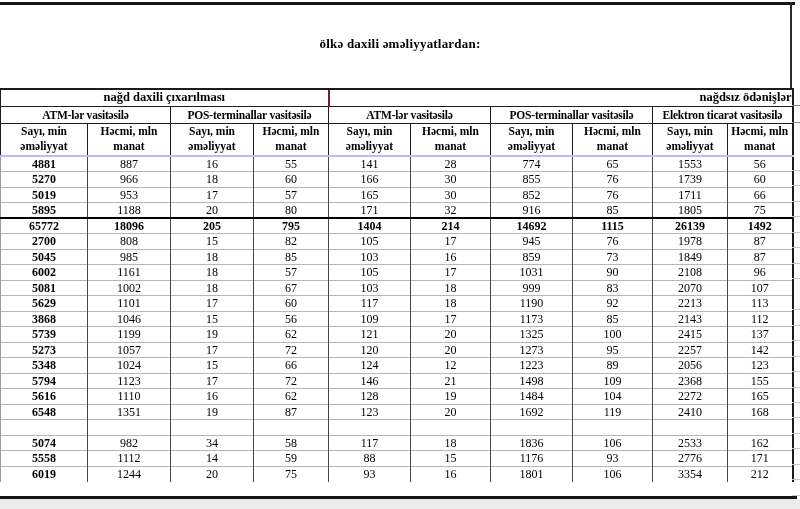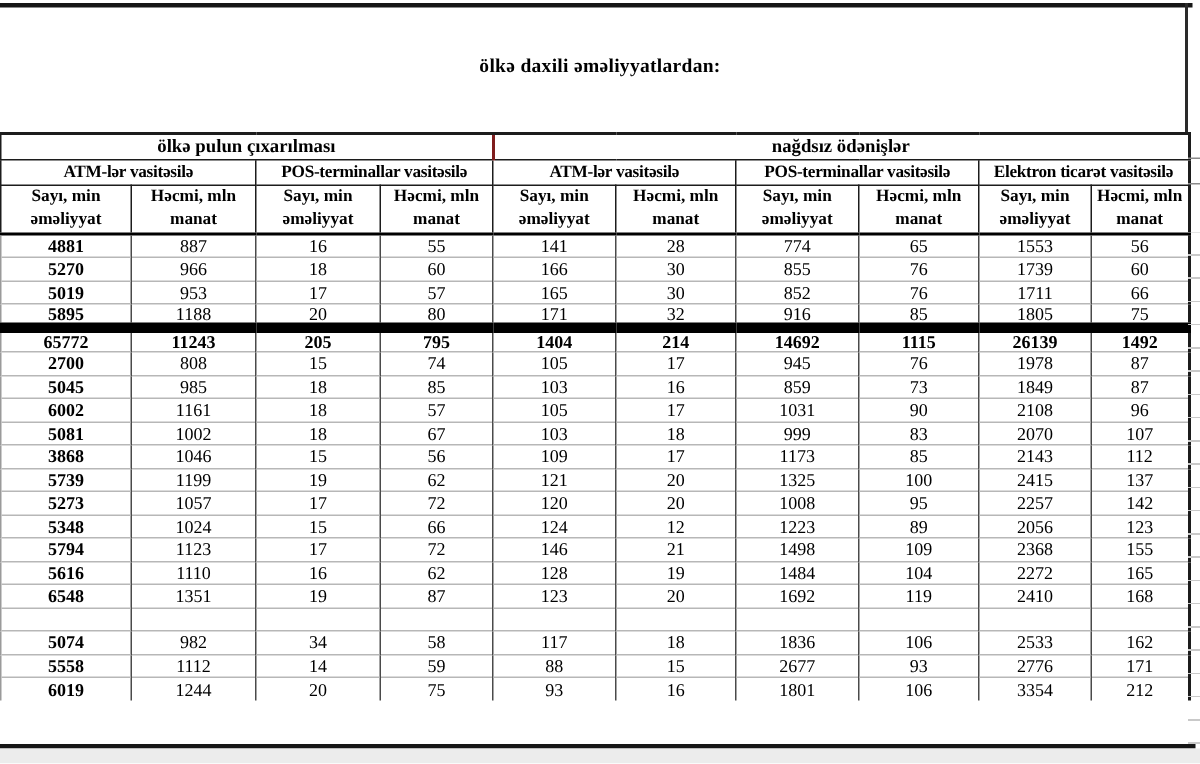--- a/index.html
+++ b/index.html
@@ -12,31 +12,31 @@
 
   .doc-title { position:absolute; left:0; top:36px; width:800px; text-align:center;
                font-weight:bold; font-size:13px; letter-spacing:.2px; }
 
   .tbl-wrap { position:absolute; left:0; top:88px; }
   table { border-collapse:collapse; table-layout:fixed; }
   th, td { text-align:center; vertical-align:middle; overflow:hidden; }
 
   thead th { border:1px solid #1c1c1c; font-weight:bold; background:#fff; }
   tr.group-row th    { height:17px; font-size:12.5px; border-top:2px solid #1c1c1c; }
-  tr.group-row th.grp-sep { border-left:2px solid #7f1d1d; }
+  tr.group-row th.grp-sep { border-left:2px solid #7f1d1d;text-align:right; }
   tr.subgroup-row th { height:17px; font-size:11.5px; letter-spacing:-0.2px; white-space:nowrap; }
   tr.colhead-row th  { height:33px; font-size:11.5px; line-height:1.3; padding:0 2px;
-                       border-bottom:2px solid #000000; }
+                       border-bottom:2px solid #c4b5fd; }
   thead th:last-child, tbody td:last-child { border-right:2px solid #1c1c1c; }
 
   tbody td { height:15.5px; font-size:12px; line-height:1;
              border-left:1px solid #4a4a4a; border-top:1px solid #b7b7b7; }
   tbody td:first-child { border-left:1px solid #9a9a9a;font-weight:bold; }
   tbody tr.bold td { font-weight:bold; }
-  tbody tr.thick-top td { border-top:7px solid #000000; }
+  tbody tr.thick-top td { border-top:2px solid #000000; }
 
   .bottom-rule  { position:absolute; left:0; top:496px; width:797px; height:3px; background:#161616; }
   .footer-strip { position:absolute; left:0; top:499px; width:800px; height:10px; background:#ececec; }
 
   .ghost-grid { position:absolute; left:792px; top:155px; width:8px; height:341px;
                 background:repeating-linear-gradient(to bottom,
                   transparent 0px, transparent 14.5px, #c9c9c9 14.5px, #c9c9c9 15.5px); }
   .ghost-line-1 { position:absolute; left:792px; top:105px; width:8px; height:1px; background:#8a8a8a; }
   .ghost-line-2 { position:absolute; left:792px; top:122px; width:8px; height:1px; background:#8a8a8a; }
 </style>
@@ -59,21 +59,21 @@
         <col style="width:75px">
           <col style="width:82px">
           <col style="width:80px">
         <col style="width:82px">
           <col style="width:80px">
           <col style="width:75px">
         <col style="width:65px">
       </colgroup>
       <thead>
         <tr class="group-row">
-          <th colspan="4">ölkə pulun çıxarılması</th>
+          <th colspan="4">nağd daxili çıxarılması</th>
           <th colspan="6" class="grp-sep">nağdsız ödənişlər</th>
         </tr>
         <tr class="subgroup-row">
           <th colspan="2">ATM-lər vasitəsilə</th>
           <th colspan="2">POS-terminallar vasitəsilə</th>
           <th colspan="2" class="grp-sep">ATM-lər vasitəsilə</th>
           <th colspan="2">POS-terminallar vasitəsilə</th>
           <th colspan="2">Elektron ticarət vasitəsilə</th>
         </tr>
         <tr class="colhead-row">
@@ -133,35 +133,35 @@
             <td>80</td>
             <td>171</td>
             <td>32</td>
             <td>916</td>
             <td>85</td>
             <td>1805</td>
             <td>75</td>
           </tr>
           <tr class="bold thick-top">
             <td>65772</td>
-            <td>11243</td>
+            <td>18096</td>
             <td>205</td>
             <td>795</td>
             <td>1404</td>
             <td>214</td>
             <td>14692</td>
             <td>1115</td>
             <td>26139</td>
             <td>1492</td>
           </tr>
           <tr>
             <td>2700</td>
             <td>808</td>
             <td>15</td>
-            <td>74</td>
+            <td>82</td>
             <td>105</td>
             <td>17</td>
             <td>945</td>
             <td>76</td>
             <td>1978</td>
             <td>87</td>
           </tr>
           <tr>
             <td>5045</td>
             <td>985</td>
@@ -192,20 +192,32 @@
             <td>18</td>
             <td>67</td>
             <td>103</td>
             <td>18</td>
             <td>999</td>
             <td>83</td>
             <td>2070</td>
             <td>107</td>
           </tr>
           <tr>
+            <td>5629</td>
+            <td>1101</td>
+            <td>17</td>
+            <td>60</td>
+            <td>117</td>
+            <td>18</td>
+            <td>1190</td>
+            <td>92</td>
+            <td>2213</td>
+            <td>113</td>
+          </tr>
+          <tr>
             <td>3868</td>
             <td>1046</td>
             <td>15</td>
             <td>56</td>
             <td>109</td>
             <td>17</td>
             <td>1173</td>
             <td>85</td>
             <td>2143</td>
             <td>112</td>
@@ -222,21 +234,21 @@
             <td>2415</td>
             <td>137</td>
           </tr>
           <tr>
             <td>5273</td>
             <td>1057</td>
             <td>17</td>
             <td>72</td>
             <td>120</td>
             <td>20</td>
-            <td>1008</td>
+            <td>1273</td>
             <td>95</td>
             <td>2257</td>
             <td>142</td>
           </tr>
           <tr>
             <td>5348</td>
             <td>1024</td>
             <td>15</td>
             <td>66</td>
             <td>124</td>
@@ -306,21 +318,21 @@
             <td>2533</td>
             <td>162</td>
           </tr>
           <tr>
             <td>5558</td>
             <td>1112</td>
             <td>14</td>
             <td>59</td>
             <td>88</td>
             <td>15</td>
-            <td>2677</td>
+            <td>1176</td>
             <td>93</td>
             <td>2776</td>
             <td>171</td>
           </tr>
           <tr>
             <td>6019</td>
             <td>1244</td>
             <td>20</td>
             <td>75</td>
             <td>93</td>

